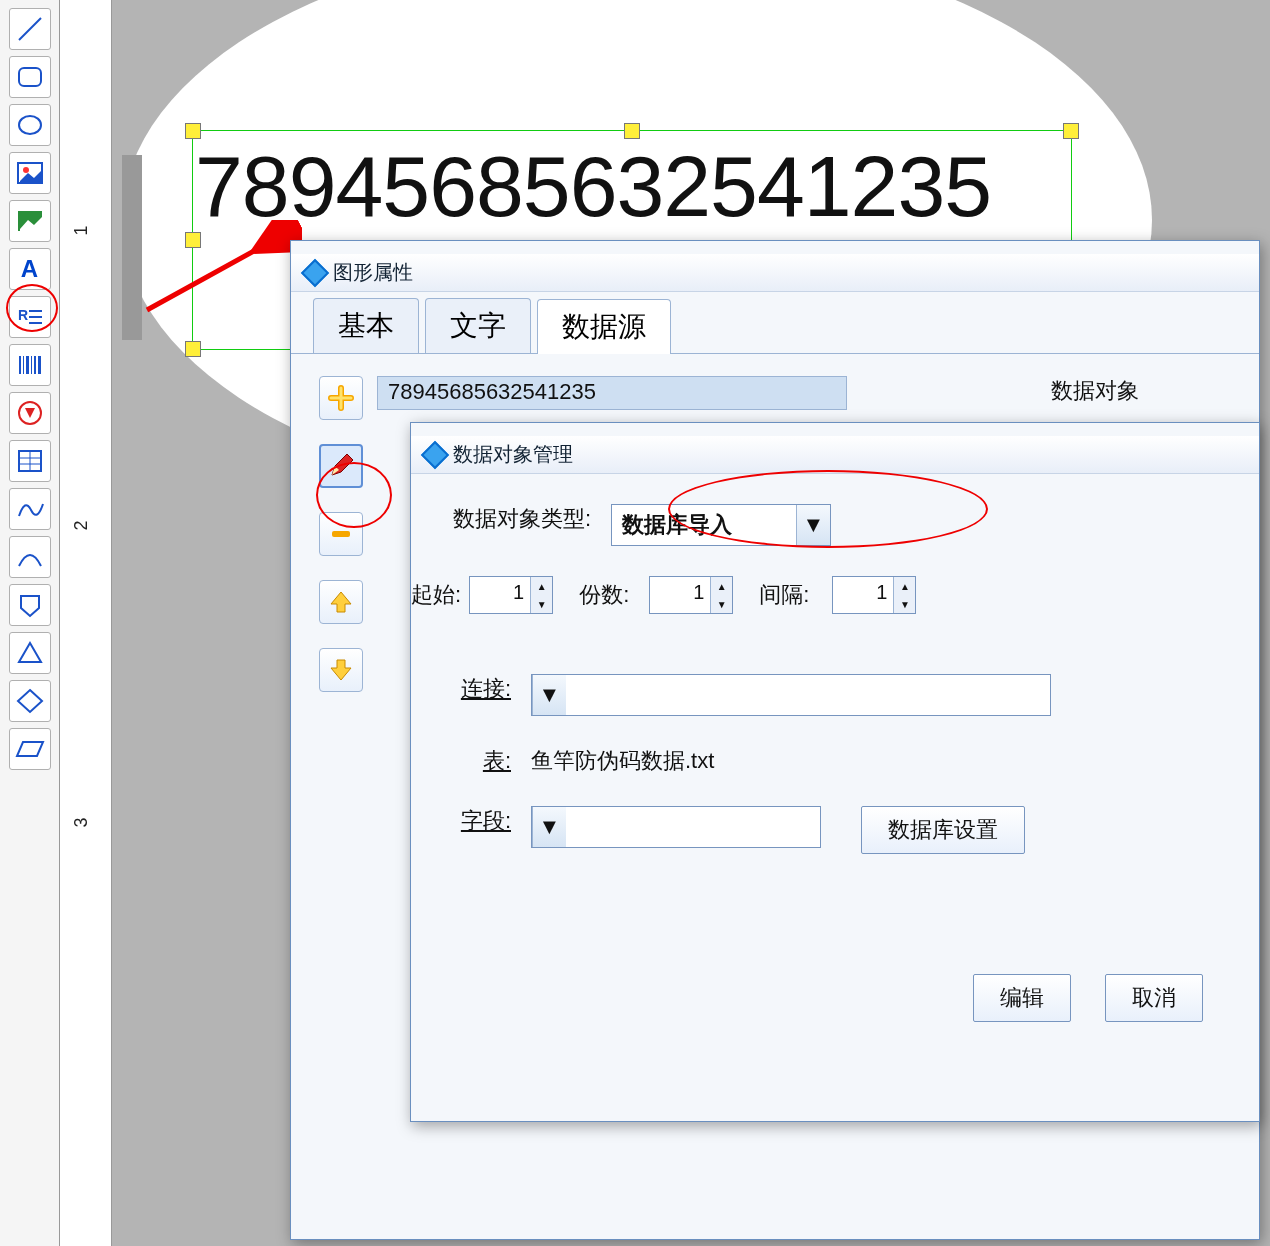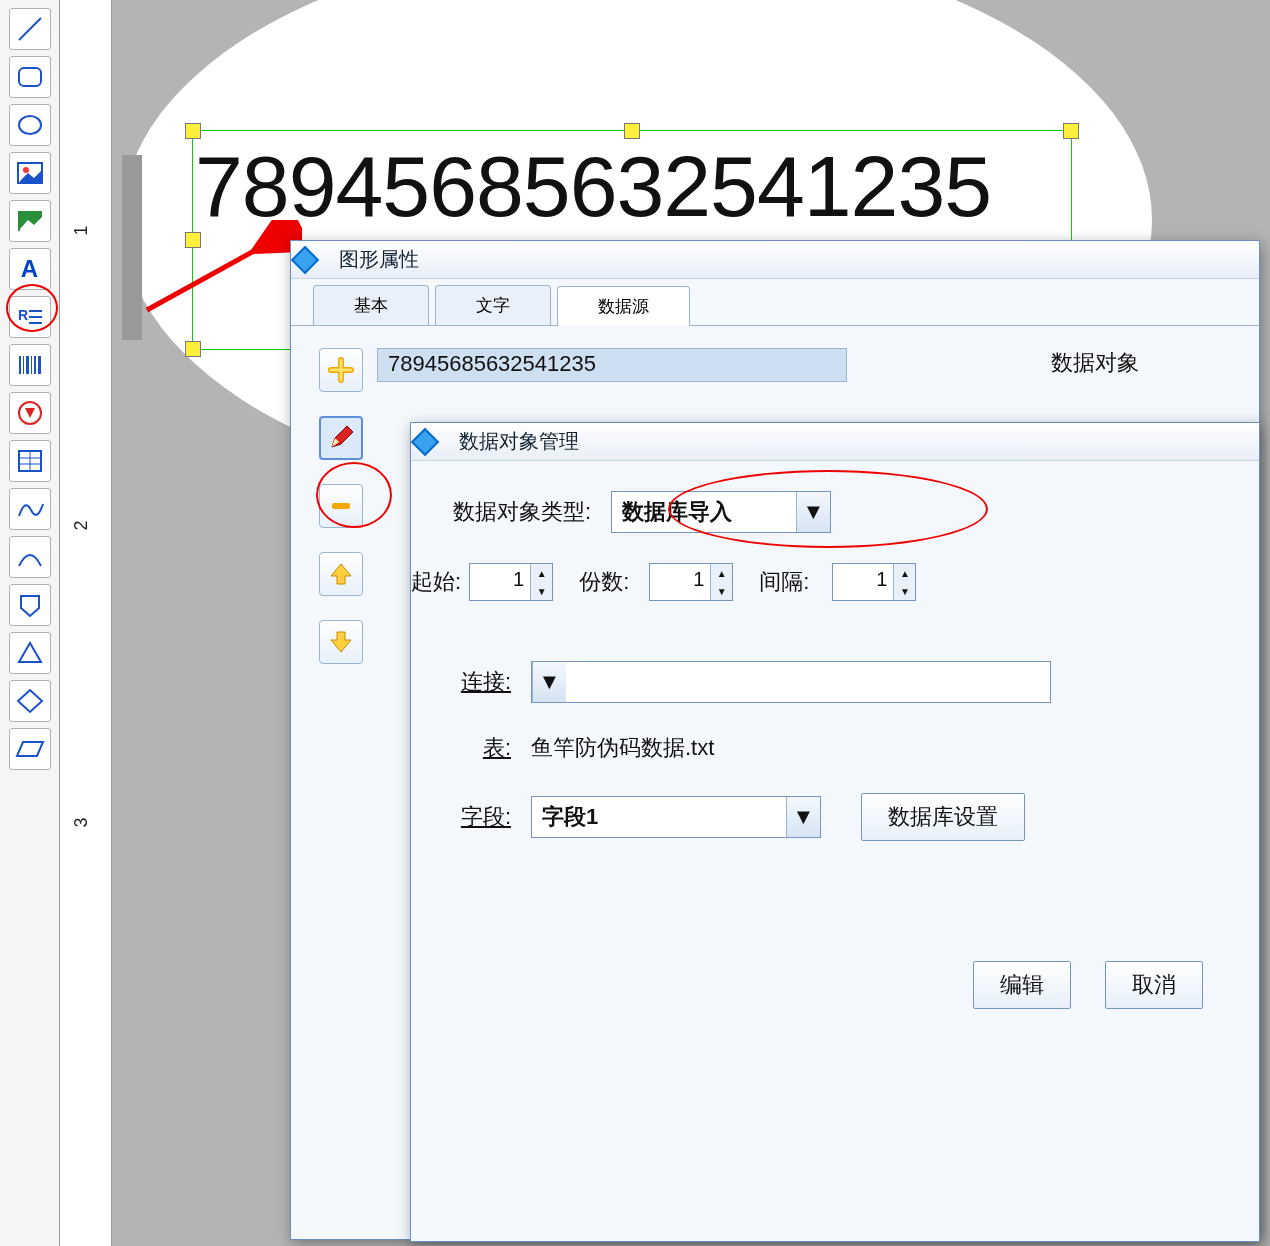--- a/index.html
+++ b/index.html
@@ -68,32 +68,32 @@
   position: absolute; left: 20px; top: 220px; width: 170px; height: 110px; pointer-events: none;
 }
 
 
 .dialog {
   position: absolute; background: #f4f7fb; border: 1px solid #6a8fbf;
   box-shadow: 2px 4px 14px rgba(0,0,0,.35);
 }
 .dialog .titlebar {
   height: 38px; background: linear-gradient(#fff,#e8eef8);
-  border-bottom: 1px solid #c7d4e6; display: flex; align-items: center; padding: 0 4px; gap: 24px;
-  font-size: 20px; color: #123;
+  border-bottom: 1px solid #c7d4e6; display: flex; align-items: center; padding: 0 14px; gap: 8px;
+  font-size: 20px; color: #123; margin-top: 13px;
 }
 .titlebar .app-icon {
   width: 20px; height: 20px; background: #3aa3ef; transform: rotate(45deg); border: 2px solid #0a6ecf;
 }
 .dialog1 { left: 290px; top: 240px; width: 970px; height: 1000px; }
 
 .tabs { display: flex; gap: 6px; padding: 6px 10px 0 22px; border-bottom: 1px solid #9cb4d4; }
 .tab {
-  padding: 8px 40px; border: 1px solid #9cb4d4; border-bottom: none;
-  background: #eaf0f9; font-size: 17px; border-radius: 4px 4px 0 0; cursor: pointer;
+  padding: 8px 24px; border: 1px solid #9cb4d4; border-bottom: none;
+  background: #eaf0f9; font-size: 28px; border-radius: 4px 4px 0 0; cursor: pointer;
 }
 .tab.active { background: #fff; position: relative; top: 1px; }
 
 .body1 { padding: 22px 28px; display: flex; gap: 40px; }
 .left-col { flex: 1; }
 .label1 { font-size: 22px; color: #111; margin-bottom: 10px; }
 
 .data-row { display: flex; align-items: flex-start; gap: 14px; }
 .btn-col { display: flex; flex-direction: column; gap: 24px; }
 .icon-btn {
@@ -109,23 +109,23 @@
 }
 
 .list-box {
   width: 470px; height: 34px; background: #cedff2; border: 1px solid #9cb4d4;
   padding: 2px 10px; font-size: 22px; color: #111;
 }
 
 .right-col { width: 180px; }
 
 
-.dialog2 { left: 410px; top: 422px; width: 850px; height: 820px; }
+.dialog2 { left: 410px; top: 422px; width: 850px; height: 700px; }
 .body2 { padding: 30px 36px 24px 40px; font-size: 22px; color: #111; }
-.form-row { display: flex; align-items: center; margin-bottom: 30px; gap: 10px; }
+.form-row { display: flex; margin-bottom: 30px; gap: 10px; }
 .form-row .lbl { width: 150px; text-align: right; padding-right: 10px; }
 .form-row.indent .lbl { width: 70px; text-decoration: underline; }
 .select {
   border: 1px solid #7795bf; background: #fff; height: 42px;
   display: flex; align-items: center; font-size: 22px;
 }
 .select .sval { flex: 1; padding: 0 10px; font-weight: bold; }
 .select .arrow-btn {
   width: 34px; height: 100%; background: linear-gradient(#f4f8fd,#d6e4f4);
   border-left: 1px solid #9cb4d4; display: flex; align-items: center; justify-content: center;
@@ -393,21 +393,20 @@
     </div>
 
     <div class="form-row indent">
       <div class="lbl">表:</div>
       <span>鱼竿防伪码数据.txt</span>
     </div>
 
     <div class="form-row indent">
       <div class="lbl">字段:</div>
       <div class="select" style="width:290px">
-        <div class="sval">字段1</div>
         <div class="arrow-btn">▼</div>
       </div>
       <div style="width:20px"></div>
       <div class="btn">数据库设置</div>
     </div>
 
     <div class="footer-btns">
       <div class="btn">编辑</div>
       <div class="btn">取消</div>
     </div>

